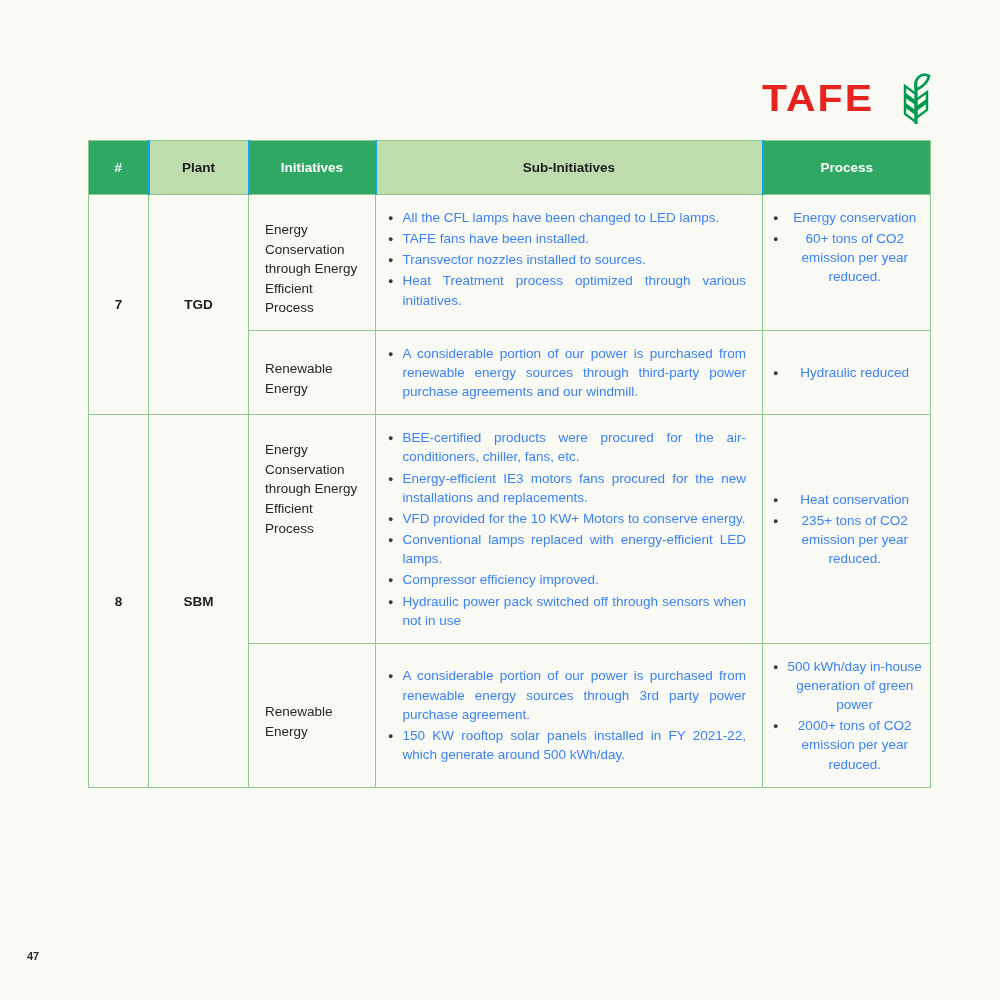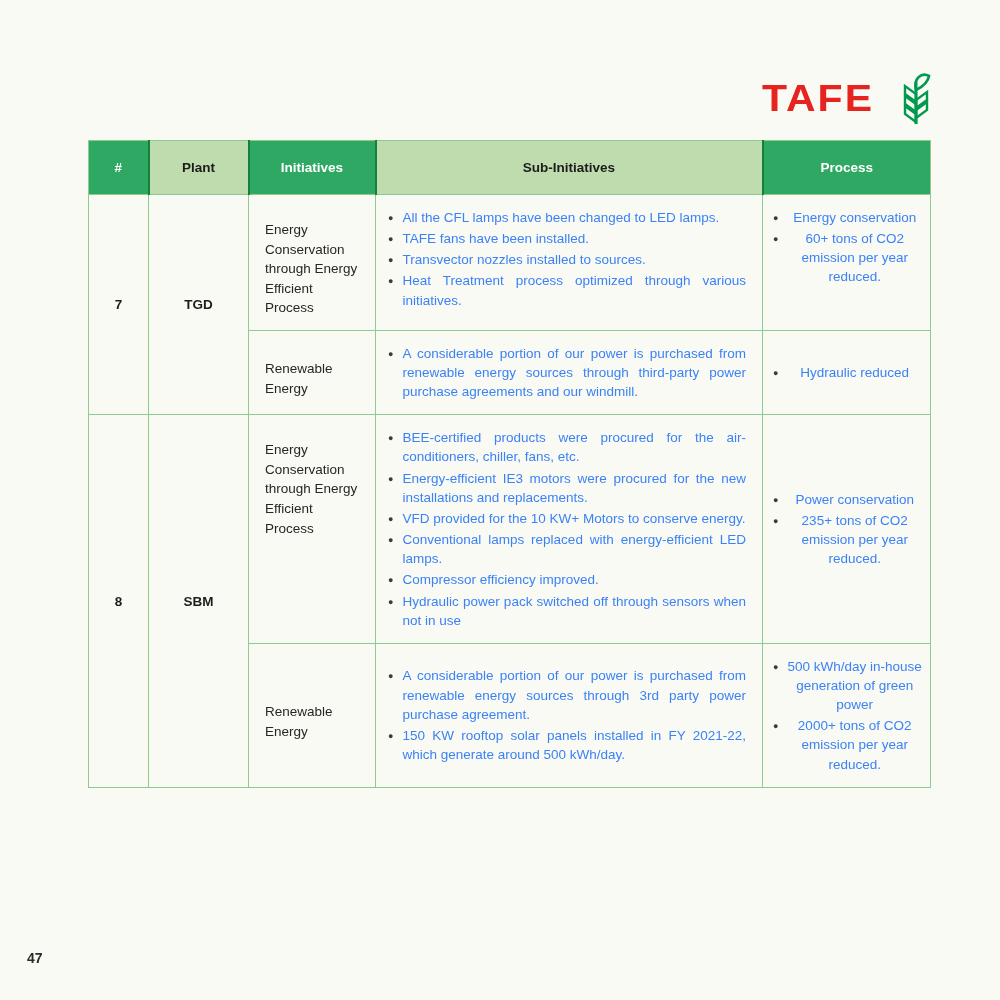--- a/index.html
+++ b/index.html
@@ -45,21 +45,21 @@
     font-size:13.5px;
   }
   .doc-table thead tr{height:54px;}
   .doc-table th{
     font-weight:bold;
     text-align:center;
     padding:4px;
   }
   .th-dark{background:#2fa863;color:#ffffff;}
   .th-light{background:#bedcae;color:#1c1c1c;}
-  .doc-table thead th:not(:first-child){border-left:2px solid #15803d;text-align:center;}
+  .doc-table thead th:not(:first-child){border-left:2px solid #0ea5e9;text-align:center;}
 
   .cell-center{
     text-align:center;
     font-weight:bold;
     font-size:14px;
     vertical-align:middle;
     color:#1d1d1d;
   }
   .v-top{vertical-align:top;}
   .v-mid{vertical-align:middle;}
@@ -88,21 +88,21 @@
     color:#3b82f6;
   }
   .cell-out .btext{text-align:center;}
   .cell-out .bullet{margin:2px 0;}
   .sp-lg{margin-top:24px;}
   .sp-md{margin-top:14px;}
 
   
   .page-num{
     position:absolute;left:27px;top:950px;
-    font-size:14px;font-weight:bold;color:#2a2a2a;
+    font-size:11px;font-weight:bold;color:#2a2a2a;
   }
 </style>
 </head>
 <body>
 
 <div class="logo">
   <span class="logo-text">TAFE</span>
   <svg class="logo-icon" viewBox="0 0 36 56" fill="none">
     <path d="M18 54 L18 12" stroke="#009a4e" stroke-width="3"></path>
     <path d="M18 20 C15 8 24 2 31 6 C30 13 24 17 18 20 Z" stroke="#009a4e" stroke-width="2.6" fill="none"></path>
@@ -186,21 +186,21 @@
       <td rowspan="2" class="cell-center">8</td>
       <td rowspan="2" class="cell-center">SBM</td>
       <td class="cell-init v-top">Energy Conservation through Energy Efficient Process</td>
       <td class="cell-sub v-top">
         <div class="bullet">
             <span class="dot">●</span>
             <div class="btext">BEE-certified products were procured for the air-conditioners, chiller, fans, etc.</div>
           </div>
         <div class="bullet">
             <span class="dot">●</span>
-            <div class="btext">Energy-efficient IE3 motors were procured for the new installations and replacements.</div>
+            <div class="btext">Energy-efficient IE3 motors fans procured for the new installations and replacements.</div>
           </div>
         <div class="bullet">
             <span class="dot">●</span>
             <div class="btext">VFD provided for the 10 KW+ Motors to conserve energy.</div>
           </div>
         <div class="bullet">
             <span class="dot">●</span>
             <div class="btext">Conventional lamps replaced with energy-efficient LED lamps.</div>
           </div>
         <div class="bullet">
@@ -208,21 +208,21 @@
             <div class="btext">Compressor efficiency improved.</div>
           </div>
         <div class="bullet">
             <span class="dot">●</span>
             <div class="btext">Hydraulic power pack switched off through sensors when not in use</div>
           </div>
       </td>
       <td class="cell-out v-mid">
         <div class="bullet">
             <span class="dot">●</span>
-            <div class="btext">Power conservation</div>
+            <div class="btext">Heat conservation</div>
           </div>
         <div class="bullet sp-lg">
             <span class="dot">●</span>
             <div class="btext">235+ tons of CO2 emission per year reduced.</div>
           </div>
       </td>
     </tr>
     <tr class="r8b">
       <td class="cell-init v-mid">Renewable Energy</td>
       <td class="cell-sub v-mid">

